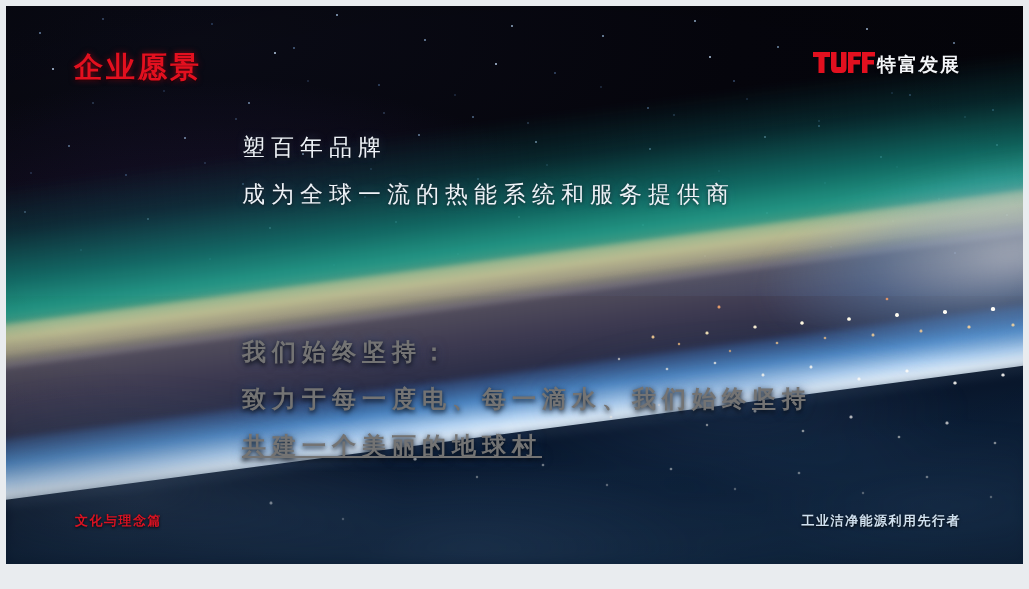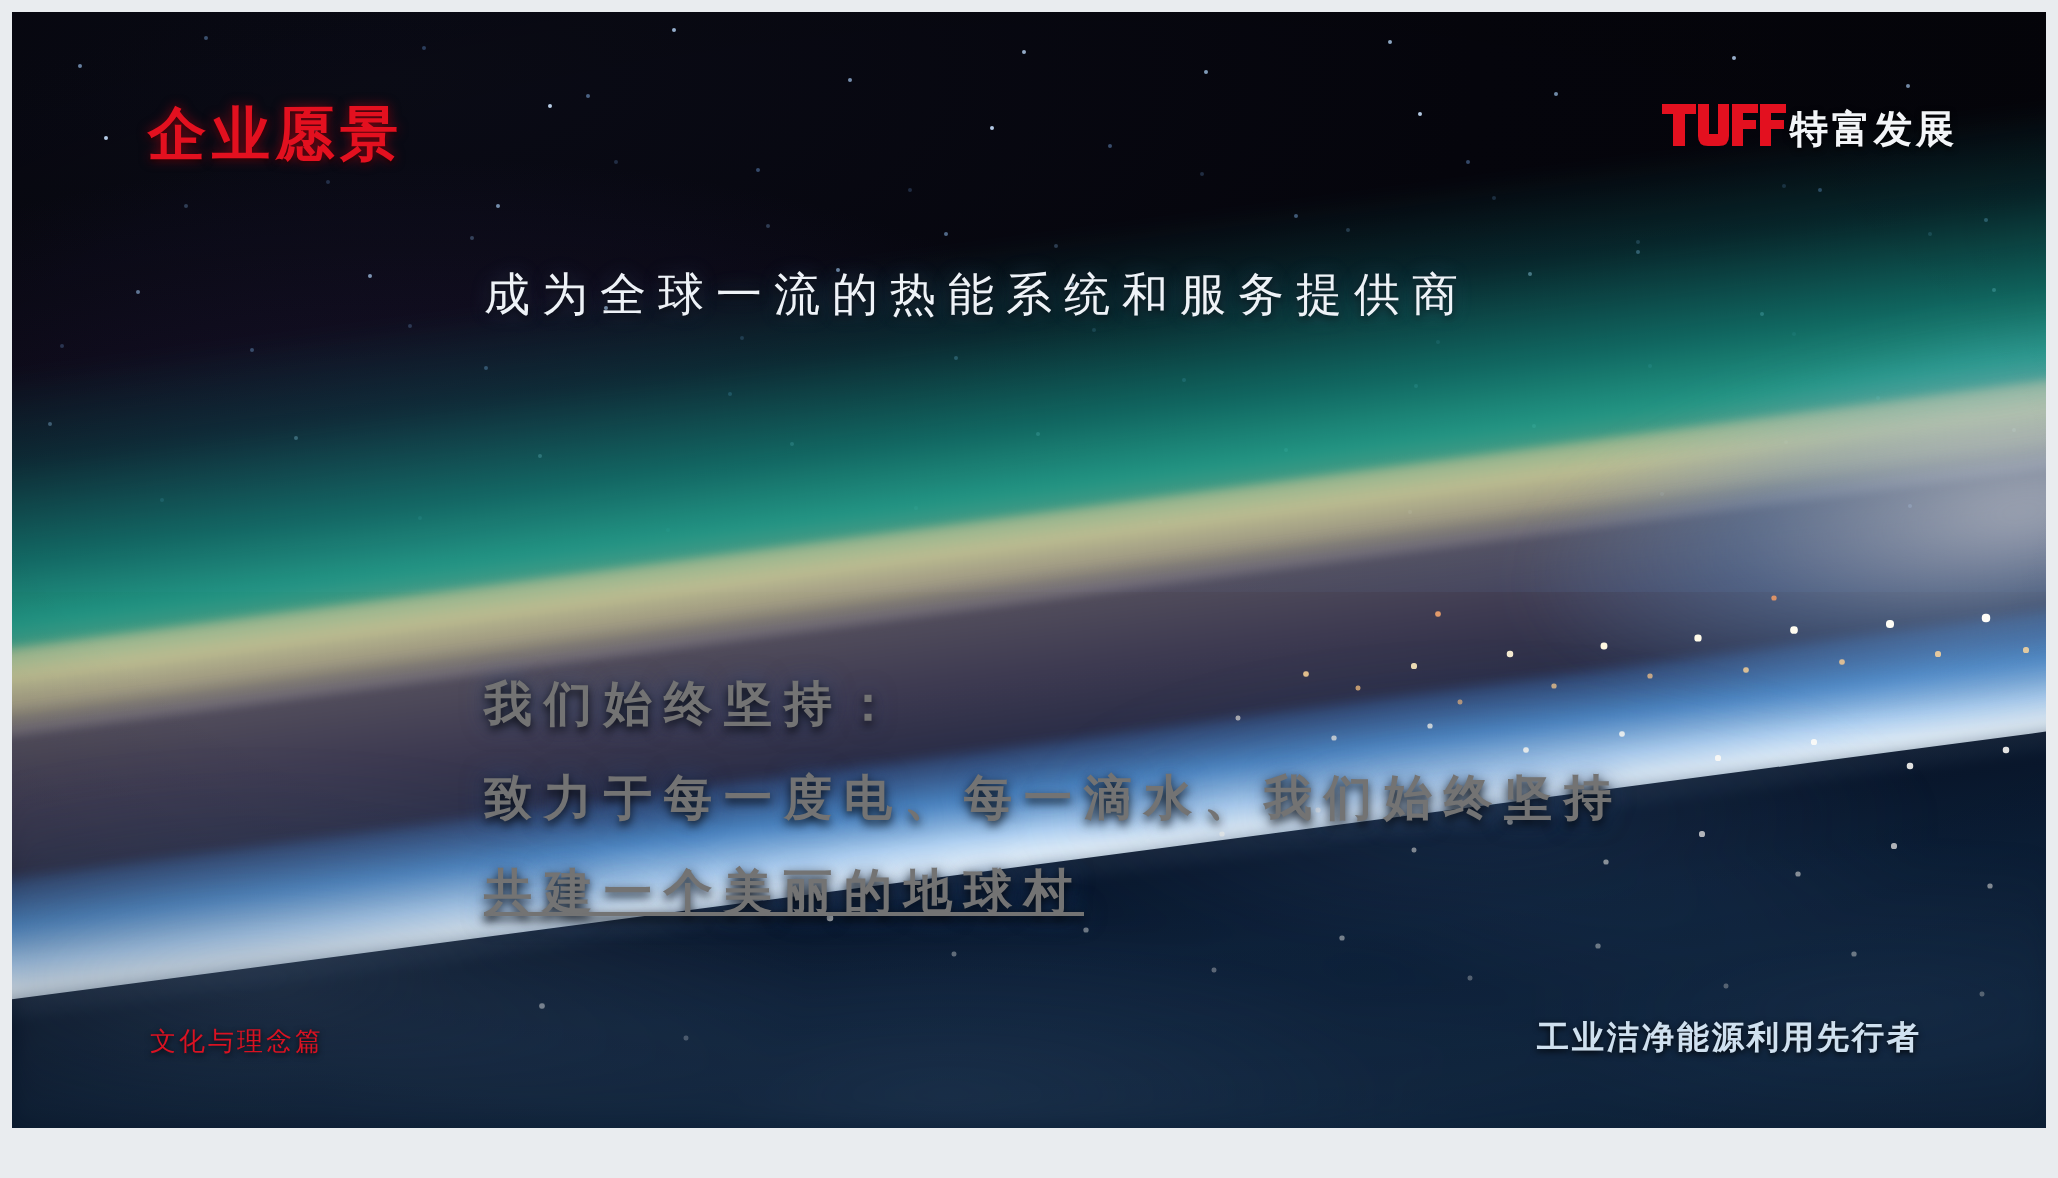--- a/index.html
+++ b/index.html
@@ -233,21 +233,21 @@
     position:absolute;left:68px;top:42px;
     font-size:29px;font-weight:700;
     letter-spacing:3px;
     color:#e3101f;
     text-shadow:0 0 6px rgba(220,10,28,.55), 0 1px 2px rgba(0,0,0,.85);
     white-space:nowrap;
   }
 
   
   .logo{
-    position:absolute;right:44px;top:46px;
+    position:absolute;right:62px;top:46px;
     display:flex;gap:2px;
     white-space:nowrap;
   }
   .logo-mark{display:block;}
   .logo-cn{
     font-size:19px;font-weight:700;letter-spacing:2px;
     color:#f3f5f8;
     text-shadow:0 1px 3px rgba(0,0,0,.9);
   }
 
@@ -275,29 +275,29 @@
     color:#737373;
     text-shadow:0 2px 5px rgba(0,0,0,.85), 0 0 12px rgba(40,80,140,.55);
     margin-bottom:15px;
     white-space:nowrap;
   }
   .commit-line:last-child{margin-bottom:0;text-decoration:underline;}
 
   
   .footer-left{
     position:absolute;left:69px;bottom:34px;
-    font-size:13px;font-weight:400;letter-spacing:1.5px;
+    font-size:13px;font-weight:700;letter-spacing:1.5px;
     color:#d81222;
     text-shadow:0 1px 3px rgba(0,0,0,.9);
     white-space:nowrap;
     margin-top:28px;
   }
   .footer-right{
     position:absolute;right:62px;bottom:34px;
-    font-size:16px;font-weight:700;letter-spacing:1.5px;
+    font-size:13px;font-weight:700;letter-spacing:1.5px;
     color:#cfe0ef;
     text-shadow:0 1px 3px rgba(0,0,0,.9);
     white-space:nowrap;
   }
 </style>
 </head>
 <body>
 
 <div class="slide-frame">
   <div class="slide">
@@ -340,20 +340,21 @@
               <path d="M70 0 h26 v9 H81 v7 h13 v9 H81 v17 H70 Z"></path>
 
               <path d="M98 0 h26 v9 h-15 v7 h13 v9 h-13 v17 H98 Z"></path>
             </g>
           </svg>
         </span>
         <span class="logo-cn">特富发展</span>
       </div>
 
       <div class="vision-block">
+        <div class="vision-line">塑百年品牌</div>
         <div class="vision-line">成为全球一流的热能系统和服务提供商</div>
       </div>
 
       <div class="commit-block">
         <div class="commit-line">我们始终坚持：</div>
         <div class="commit-line">致力于每一度电、每一滴水、我们始终坚持</div>
         <div class="commit-line">共建一个美丽的地球村</div>
       </div>
 
       <div class="footer-left">文化与理念篇</div>

